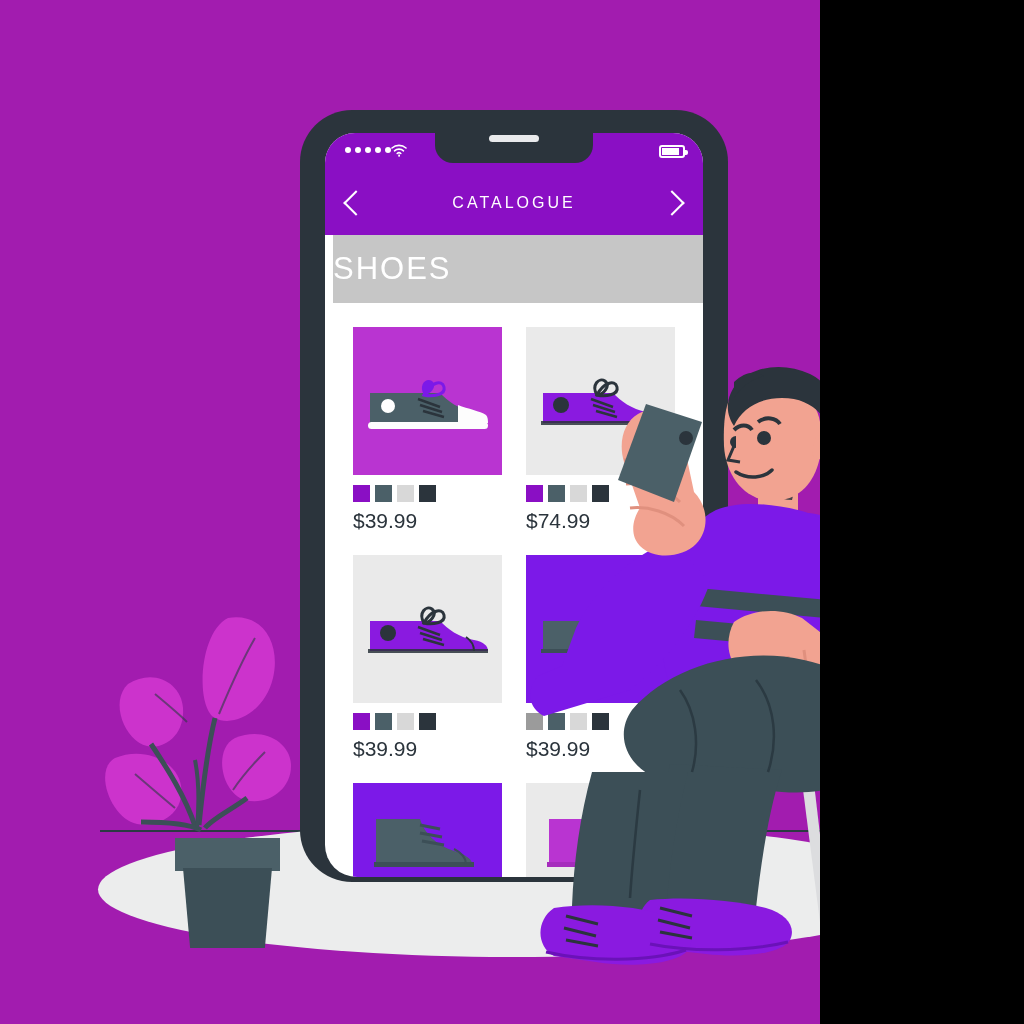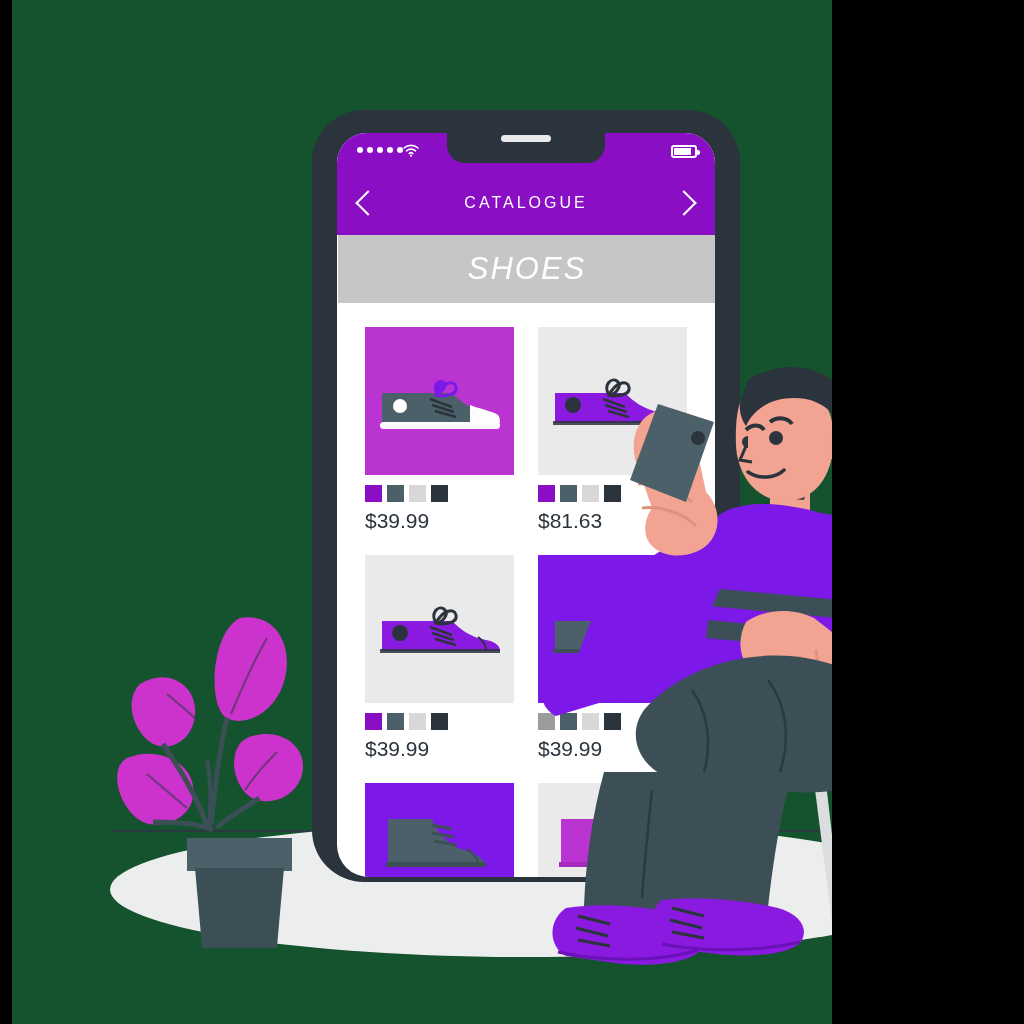--- a/index.html
+++ b/index.html
@@ -1,18 +1,18 @@
 <!DOCTYPE html>
 <html><head>
 <meta charset="utf-8">
 <style>
   html,body{margin:0;padding:0;background:#000;}
   body{width:1024px;height:1024px;overflow:hidden;
        font-family:"Liberation Sans","DejaVu Sans",sans-serif;}
-  #stage{position:relative;width:820px;height:1024px;background:#14532d;overflow:hidden;margin-left:12px;}
+  #stage{position:relative;width:820px;height:1024px;background:#a21caf;overflow:hidden;}
 
   
   .floor-line{position:absolute;left:100px;top:830px;width:824px;height:2px;background:#2b3a42;}
   .floor-shadow{position:absolute;left:98px;top:822px;width:830px;height:135px;
                 background:#eceded;border-radius:50%;}
 
   
   .plant{position:absolute;left:95px;top:610px;width:225px;height:325px;}
   .pot-rim{position:absolute;left:80px;top:228px;width:105px;height:33px;background:#4b6068;}
   .pot-body{position:absolute;left:88px;top:258px;width:89px;height:80px;background:#3c4f57;
@@ -42,22 +42,22 @@
   
   .navbar{position:absolute;left:0;top:38px;width:378px;height:64px;background:#8a0fc4;
           display:flex;align-items:center;justify-content:space-between;padding:0 22px;
           box-sizing:border-box;}
   .nav-title{color:#fff;font-size:16px;letter-spacing:3px;font-weight:400;}
   .chev{width:16px;height:16px;border-left:2.5px solid #fff;border-bottom:2.5px solid #fff;}
   .chev.left{transform:rotate(45deg);}
   .chev.right{transform:rotate(-135deg);}
 
   
-  .catbar{position:absolute;left:1px;top:102px;width:378px;height:68px;background:#c6c6c6;
-          display:flex;align-items:center;justify-content:center;font-style:italic;}
+  .catbar{position:absolute;left:8px;top:102px;width:378px;height:68px;background:#c6c6c6;
+          display:flex;align-items:center;}
   .catbar span{color:#fff;font-size:31px;letter-spacing:2px;font-weight:400;}
 
   
   .grid{position:absolute;left:0;top:170px;width:378px;padding:24px 28px;box-sizing:border-box;
         display:grid;grid-template-columns:1fr 1fr;column-gap:24px;row-gap:22px;}
   .tile{width:100%;}
   .thumb{width:100%;height:148px;position:relative;overflow:hidden;}
   .swatches{display:flex;gap:5px;margin-top:10px;}
   .swatches i{display:block;width:17px;height:17px;}
   .price{margin-top:7px;font-size:21px;color:#2b343c;font-weight:500;}
@@ -164,21 +164,21 @@
             <path d="M62 26 C56 16 64 8 70 12 C76 17 68 26 62 26Z" fill="none" stroke="#2b343c" stroke-width="3"></path>
             <path d="M56 30 L78 38 M58 36 L80 43 M61 42 L82 48" stroke="#2b343c" stroke-width="2.4" fill="none"></path>
           </svg>
         </div>
         <div class="swatches">
           <i style="background:#8a0fc4"></i>
             <i style="background:#4b6068"></i>
           <i style="background:#d8d8d8"></i>
             <i style="background:#2b343c"></i>
         </div>
-        <div class="price">$81.63</div>
+        <div class="price">$74.99</div>
       </div>
 
       <div class="tile">
         <div class="thumb" style="background:#eaeaea">
           <svg class="shoe" width="132" height="70" viewBox="0 0 132 70">
             <path d="M8 24 H78 C86 32 96 40 112 43 C122 45 126 49 126 54 H8Z" fill="#8a1ae0"></path>
             <rect x="6" y="52" width="120" height="4" fill="#2b343c" opacity=".85"></rect>
             <circle cx="26" cy="36" r="8" fill="#2b343c"></circle>
             <path d="M62 26 C68 14 80 10 82 18 C84 26 70 28 62 26Z" fill="none" stroke="#2b343c" stroke-width="3"></path>
             <path d="M62 26 C56 16 64 8 70 12 C76 17 68 26 62 26Z" fill="none" stroke="#2b343c" stroke-width="3"></path>

